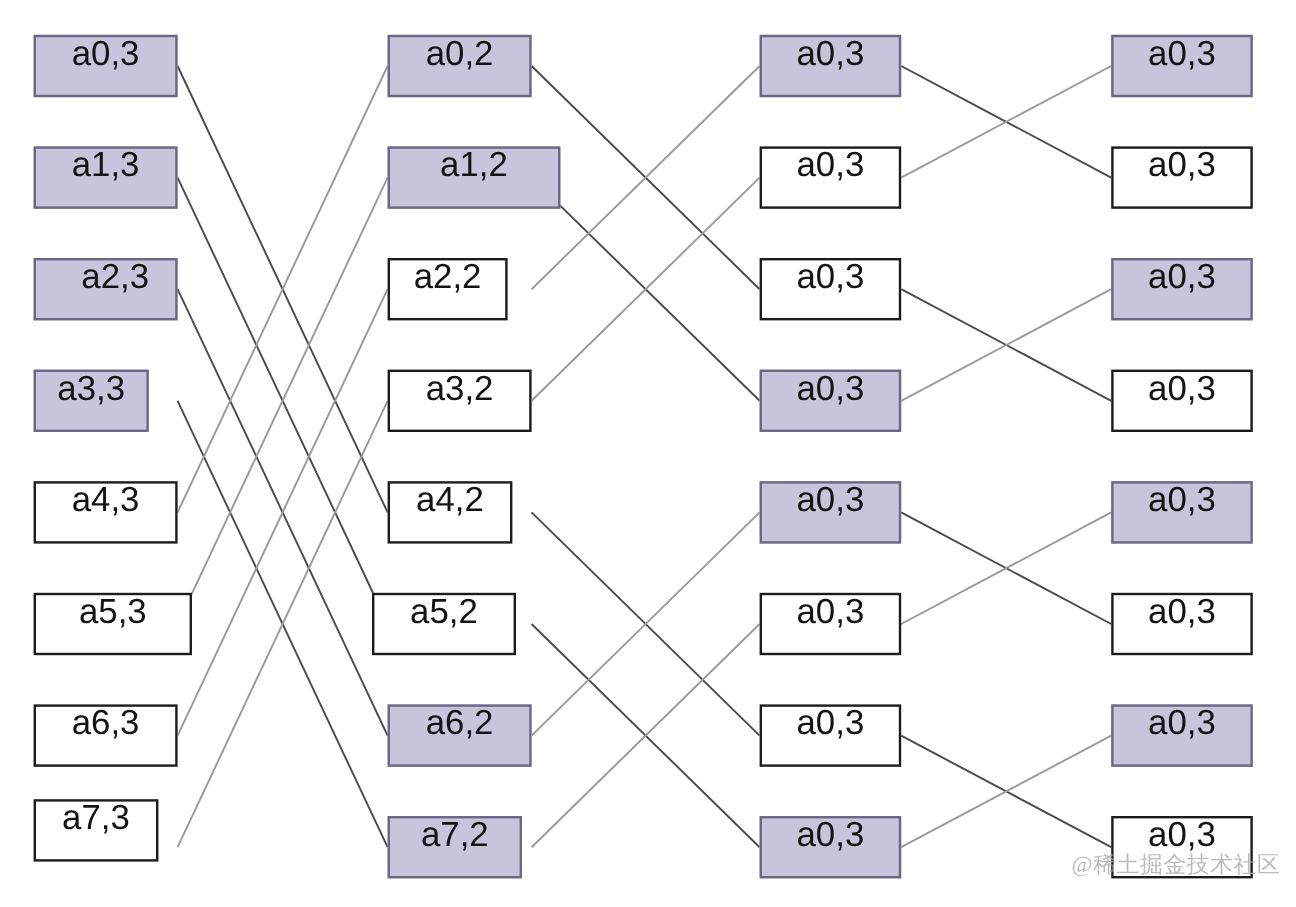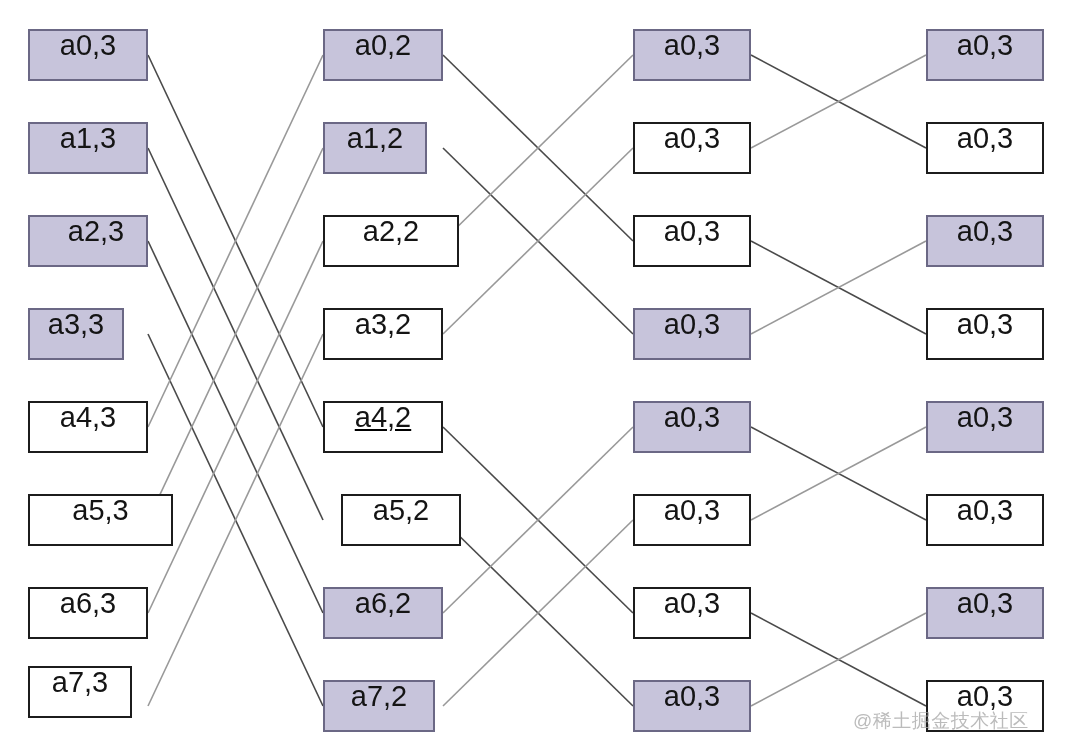--- a/index.html
+++ b/index.html
@@ -30,27 +30,28 @@
     background: var(--shaded-fill, #c7c4db);
     border-color: var(--shaded-border, #6b6885);
   }
   .node span {
     font-size: 29px;
     color: var(--text-color, #141414);
     line-height: 1;
   }
   .watermark {
     position: absolute;
-    left: 853px;
+    left: 893px;
     top: 708px;
     font-size: 19px;
     color: var(--watermark-color, #ababab);
     opacity: 0.8;
     white-space: nowrap;
     letter-spacing: 0.5px;
+    font-family: Liberation Serif, serif;
   }
 </style>
 </head>
 <body>
 
 <div id="canvas">
   <svg id="edges" viewBox="0 0 1080 756" xmlns="http://www.w3.org/2000/svg">
       <line x1="148" y1="55" x2="323" y2="427" stroke="#4a4a4a" stroke-width="1.6"></line>
       <line x1="148" y1="148" x2="323" y2="520" stroke="#4a4a4a" stroke-width="1.6"></line>
       <line x1="148" y1="241" x2="323" y2="613" stroke="#4a4a4a" stroke-width="1.6"></line>
@@ -85,45 +86,45 @@
       </div>
       <div class="node shaded" style="left: 28px; top: 215px; width: 120px; padding-left: 16px;">
         <span>a2,3</span>
       </div>
       <div class="node shaded" style="left: 28px; top: 308px; width: 96px;">
         <span>a3,3</span>
       </div>
       <div class="node" style="left: 28px; top: 401px; width: 120px;">
         <span>a4,3</span>
       </div>
-      <div class="node" style="left: 28px; top: 494px; width: 145px;">
+      <div class="node" style="left: 28px; top: 494px; width: 132px;">
         <span>a5,3</span>
       </div>
       <div class="node" style="left: 28px; top: 587px; width: 120px;">
         <span>a6,3</span>
       </div>
       <div class="node" style="left: 28px; top: 666px; width: 104px;">
         <span>a7,3</span>
       </div>
       <div class="node shaded" style="left: 323px; top: 29px; width: 120px;">
         <span>a0,2</span>
       </div>
-      <div class="node shaded" style="left: 323px; top: 122px; width: 104px;">
+      <div class="node shaded" style="left: 323px; top: 122px; width: 144px;">
         <span>a1,2</span>
       </div>
-      <div class="node" style="left: 323px; top: 215px; width: 136px;">
+      <div class="node" style="left: 323px; top: 215px; width: 100px;">
         <span>a2,2</span>
       </div>
       <div class="node" style="left: 323px; top: 308px; width: 120px;">
         <span>a3,2</span>
       </div>
-      <div class="node" style="left: 323px; top: 401px; width: 120px; text-decoration: underline;">
+      <div class="node" style="left: 323px; top: 401px; width: 104px;">
         <span>a4,2</span>
       </div>
-      <div class="node" style="left: 341px; top: 494px; width: 120px;">
+      <div class="node" style="left: 310px; top: 494px; width: 120px;">
         <span>a5,2</span>
       </div>
       <div class="node shaded" style="left: 323px; top: 587px; width: 120px;">
         <span>a6,2</span>
       </div>
       <div class="node shaded" style="left: 323px; top: 680px; width: 112px;">
         <span>a7,2</span>
       </div>
       <div class="node shaded" style="left: 633px; top: 29px; width: 118px;">
         <span>a0,3</span>

